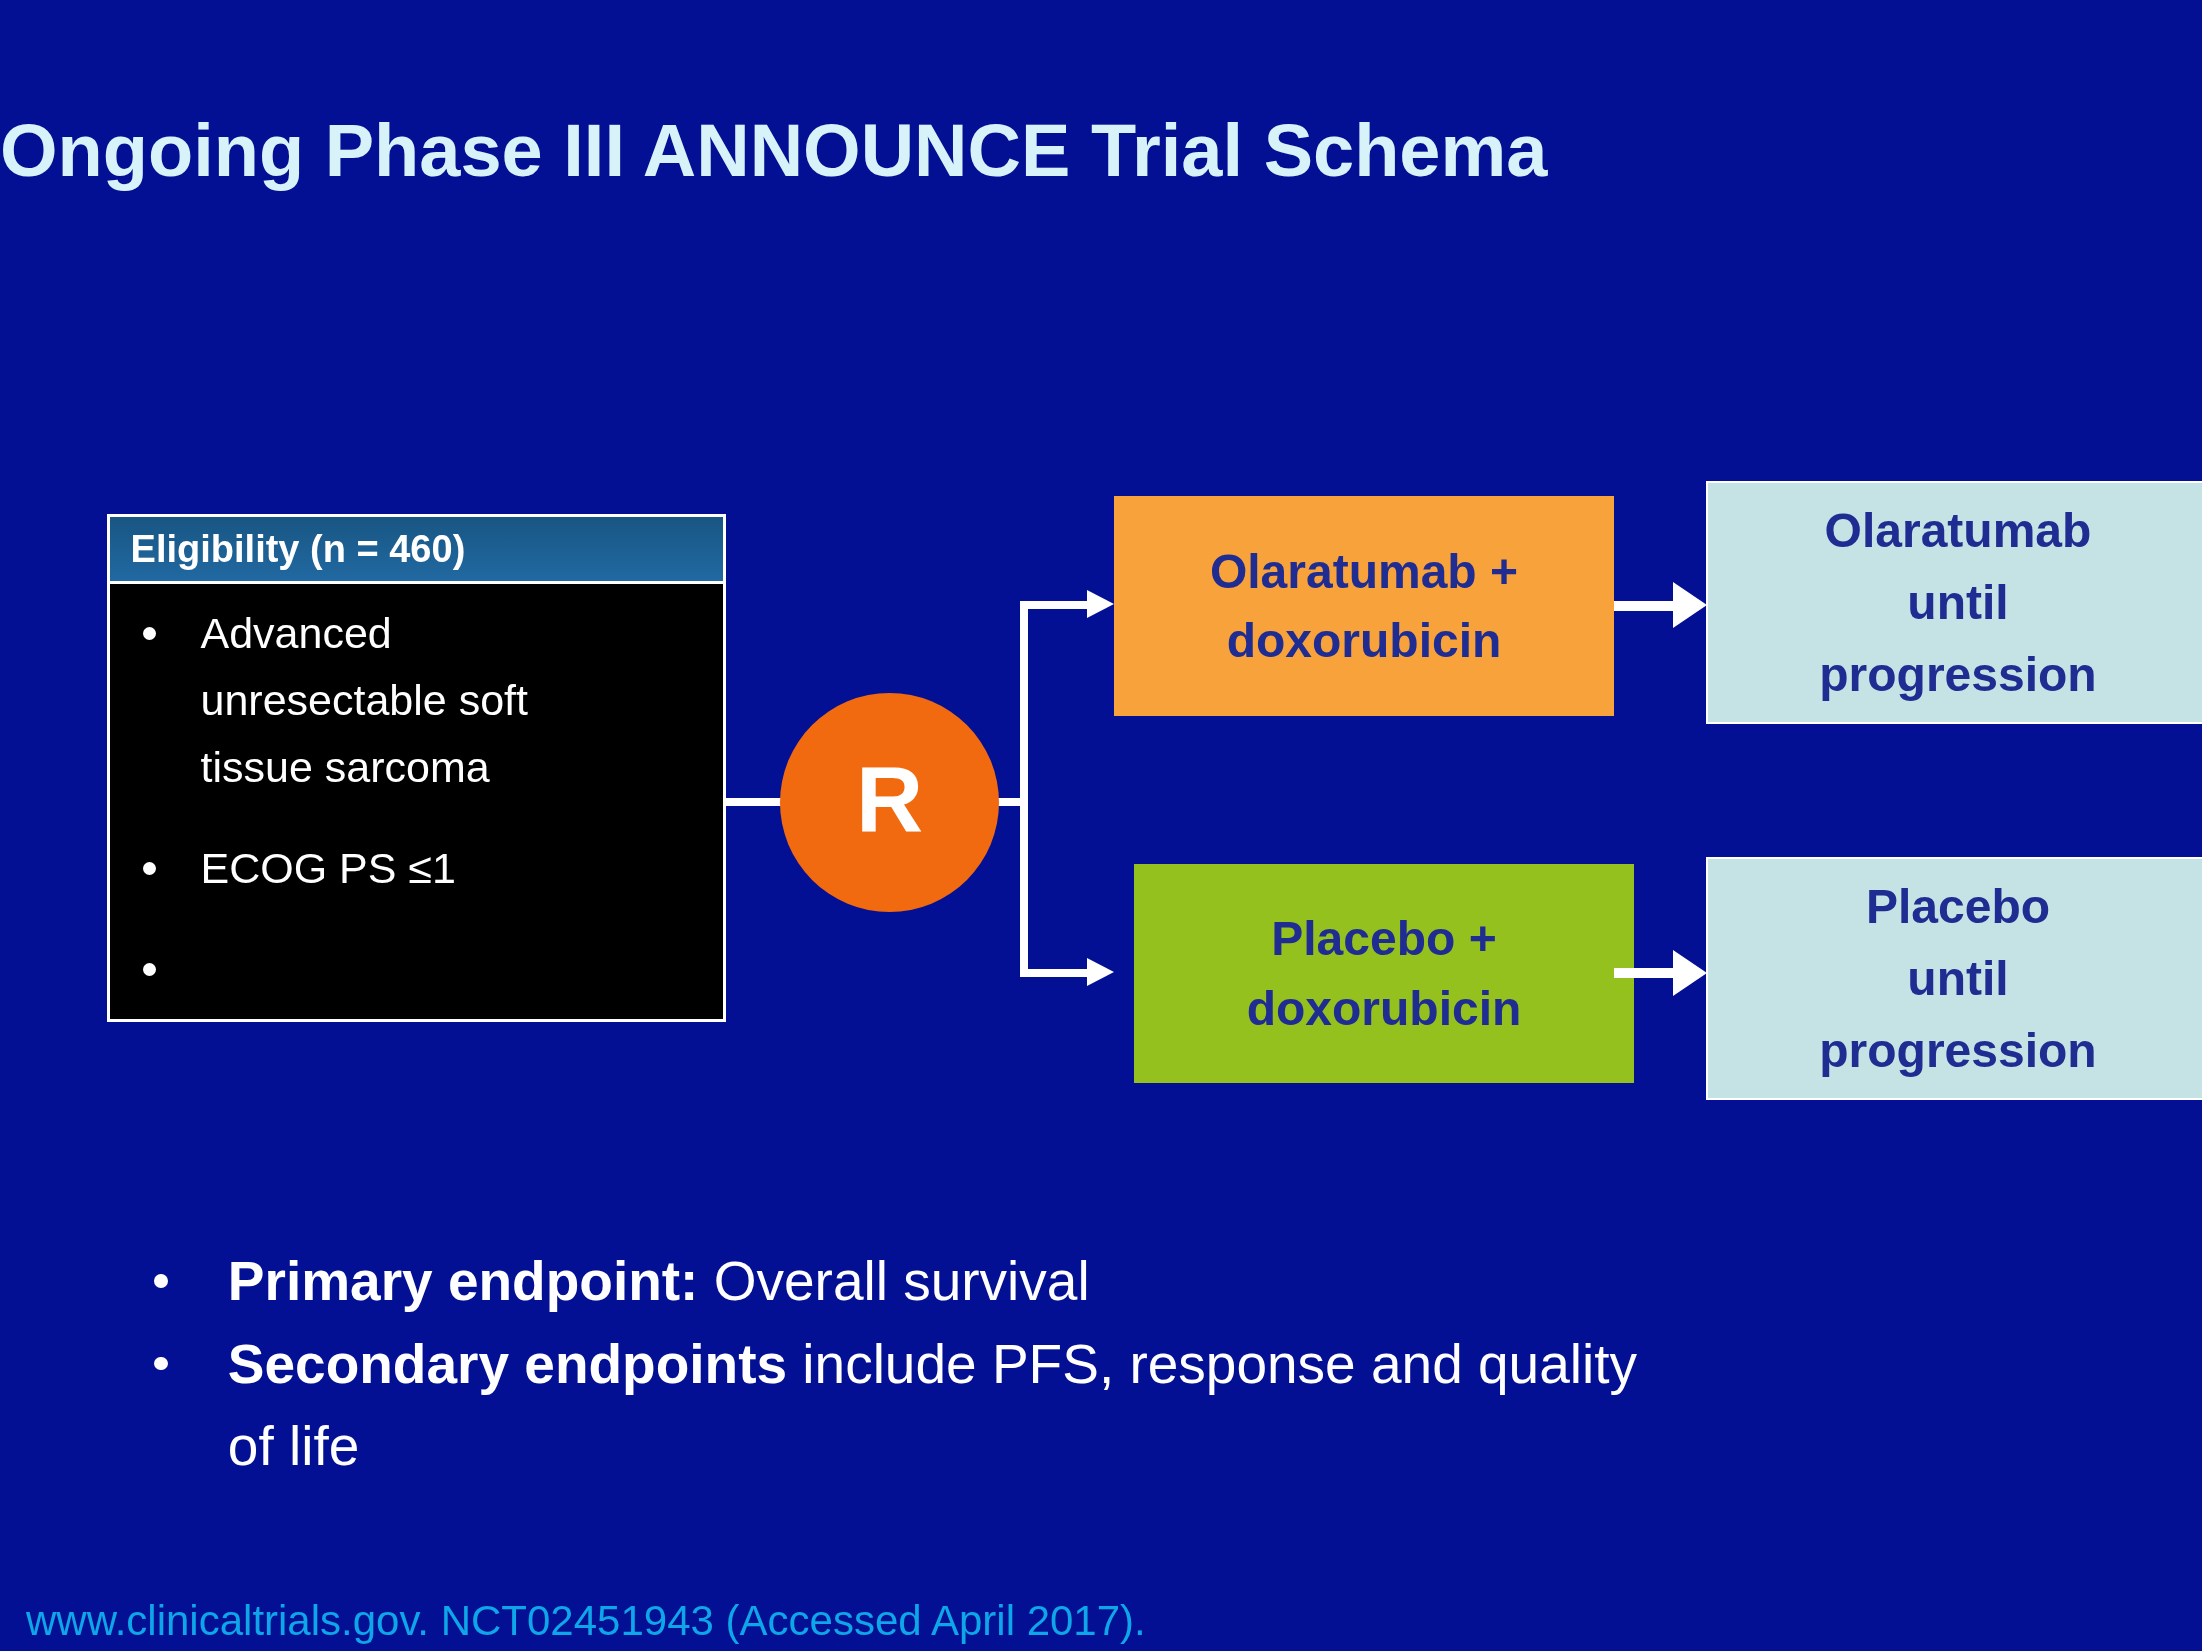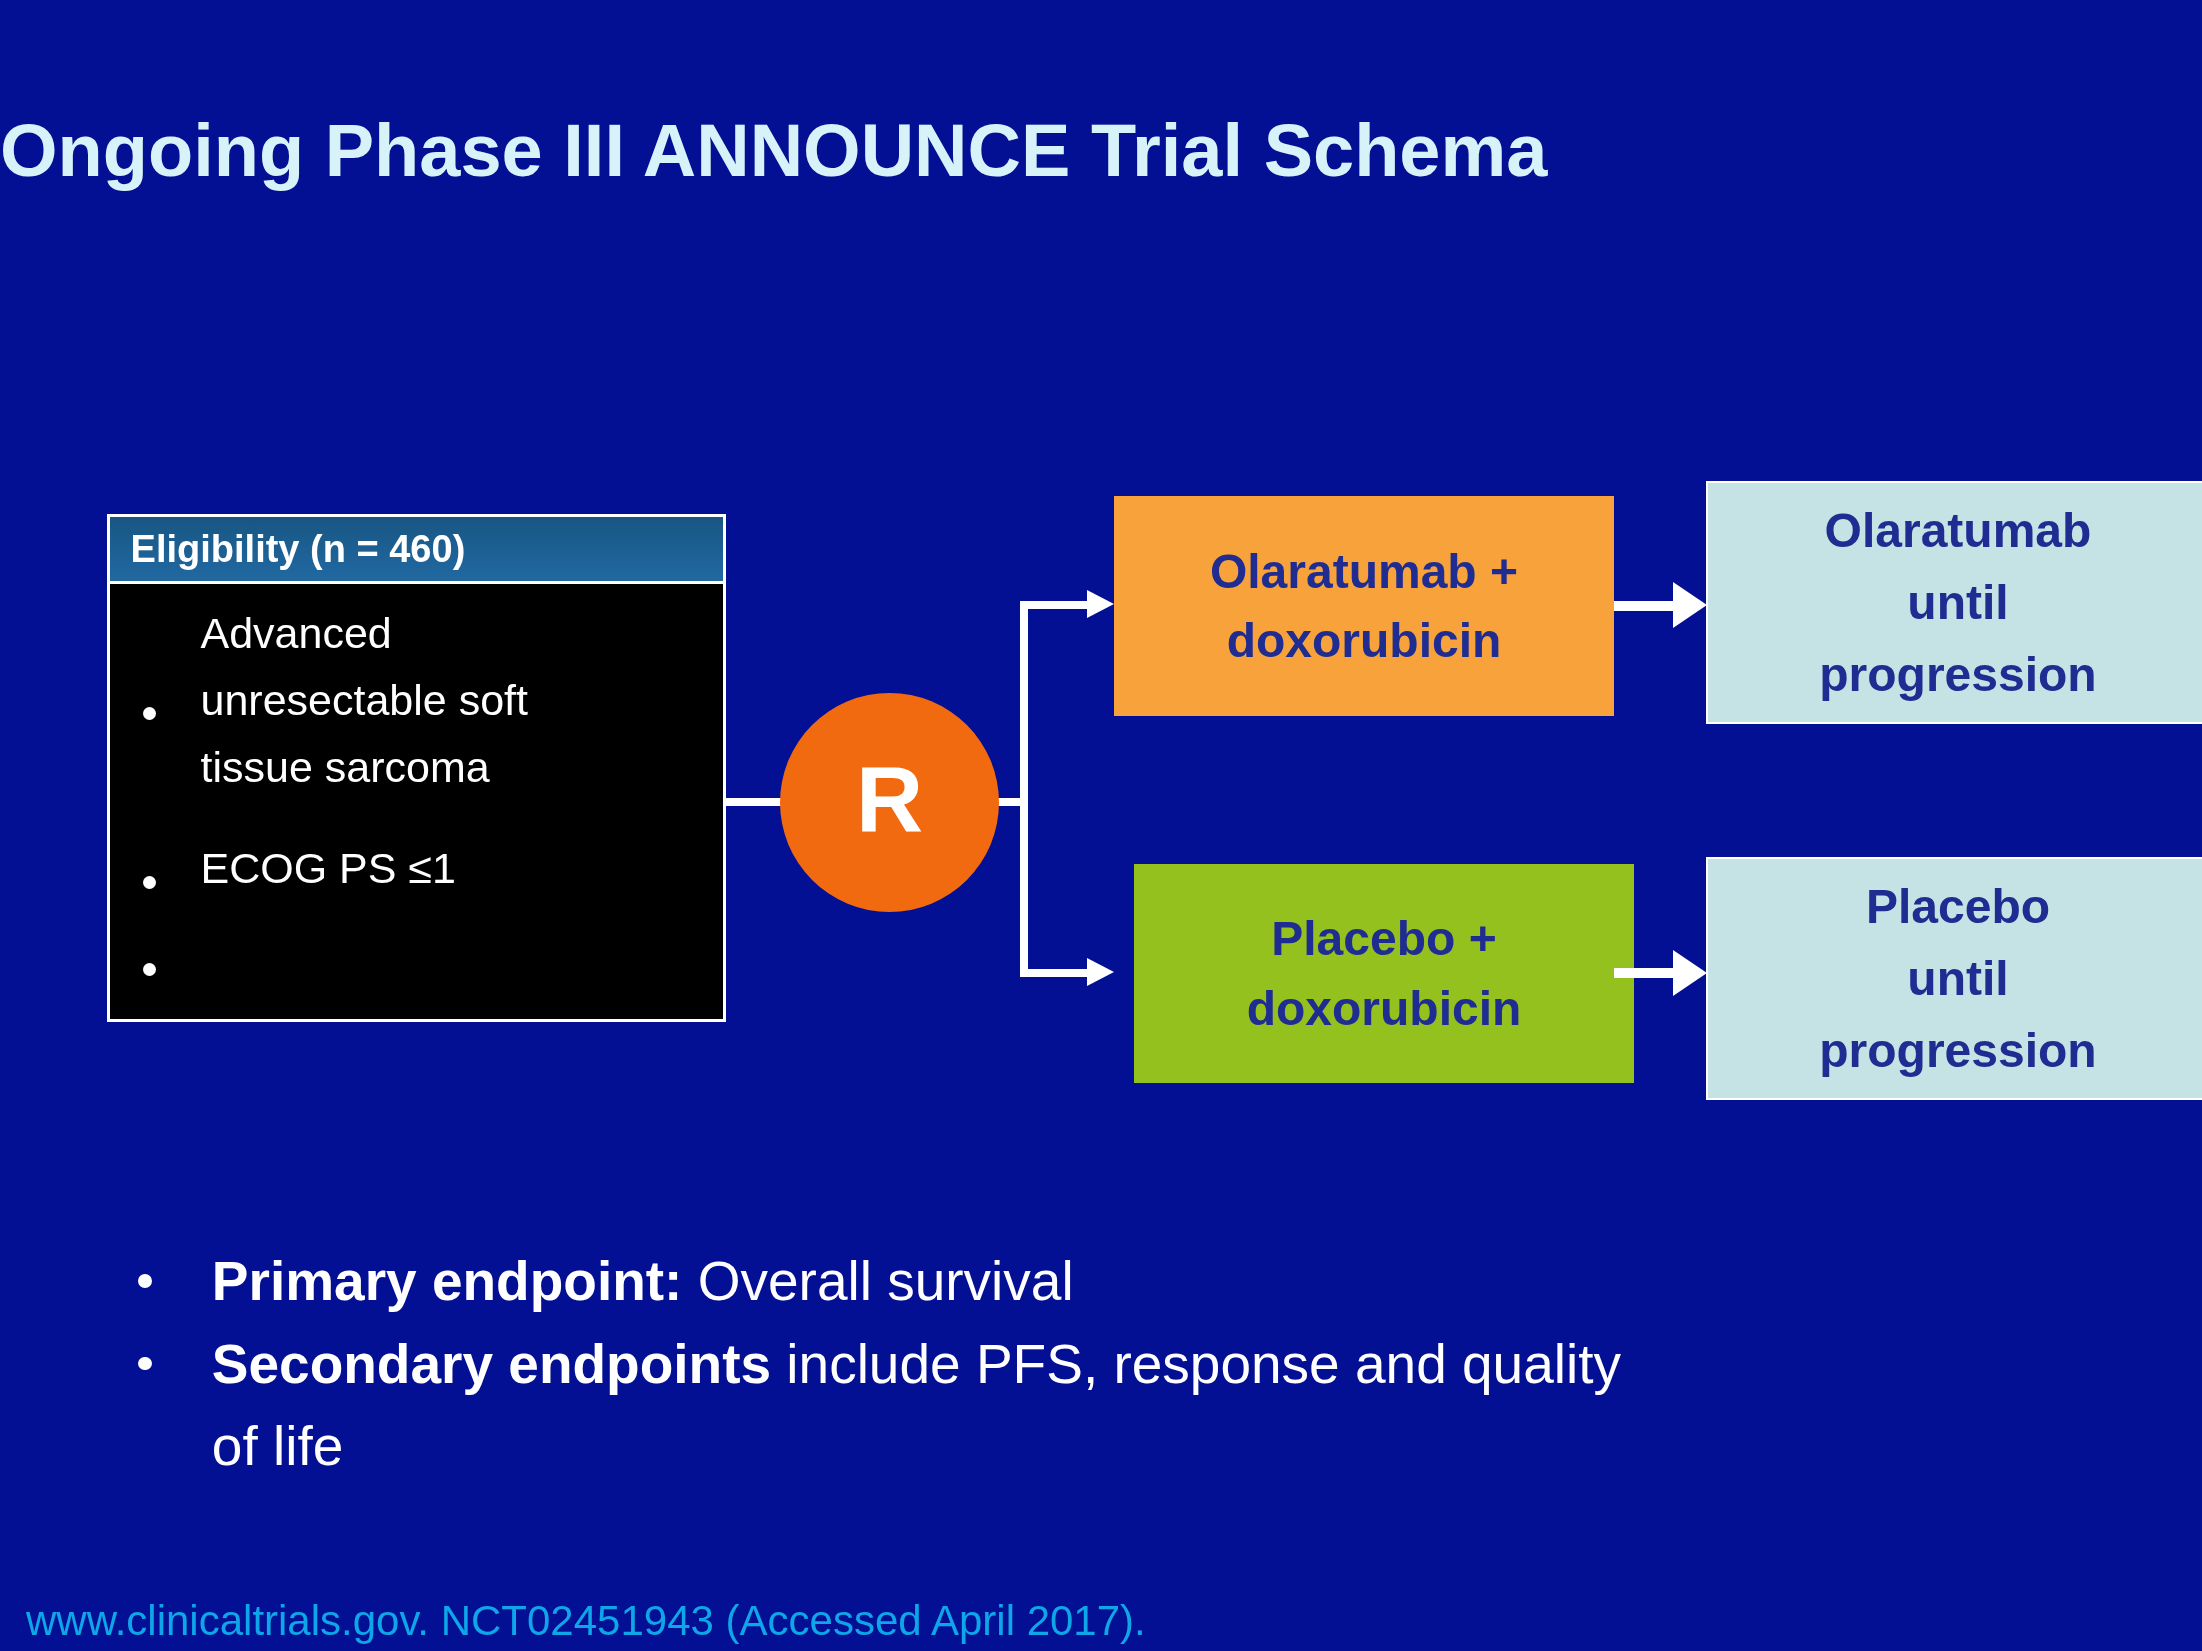--- a/index.html
+++ b/index.html
@@ -51,21 +51,20 @@
   }
   .elig-body {
     padding: 15.5px 17px 0 17px;
   }
   .elig-item {
     display: flex;
     margin-bottom: 34px;
     color: #FFFFFF;
     font-size: 43px;
     line-height: 1.56;
-    align-items: center;
   }
   .elig-item .dot {
     flex: 0 0 13px;
     width: 13px; height: 13px;
     border-radius: 50%;
     background: #FFFFFF;
     margin: 27.5px 45px 0 15.5px;
   }
   .pre { white-space: pre-line; }
 
@@ -125,21 +124,21 @@
     border: 2.6px solid #FFFFFF;
     font-size: 48px;
     line-height: 1.5;
   }
   .outcome-0 { left: 1706px; top: 481px; height: 243px; }
   .outcome-1 { left: 1706px; top: 857px; height: 243px; }
 
   
   .endpoints {
     position: absolute;
-    left: 138px; top: 1240px;
+    left: 154px; top: 1240px;
     width: 2005px;
     color: #FFFFFF;
     font-size: 55px;
     line-height: 1.5;
   }
   .ep-item { display: flex; }
   .ep-item .dot {
     flex: 0 0 13.8px;
     width: 13.8px; height: 13.8px;
     border-radius: 50%;

